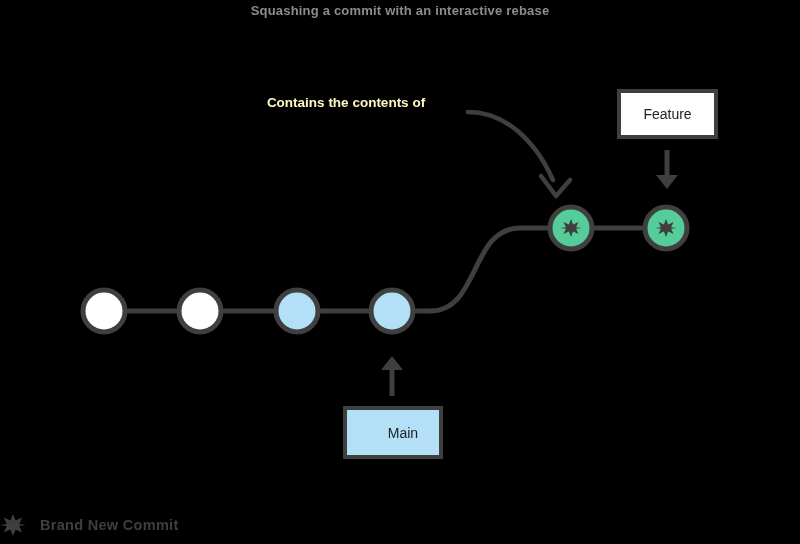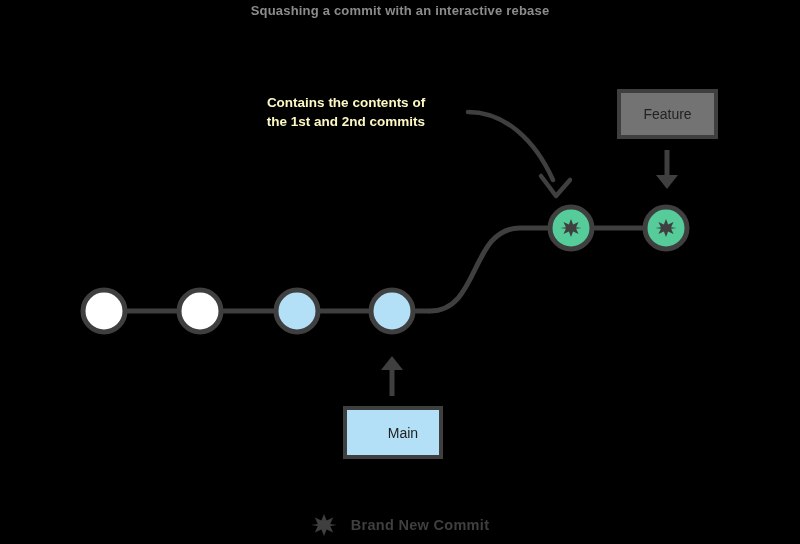--- a/index.html
+++ b/index.html
@@ -55,38 +55,37 @@
     align-items: center;
     justify-content: center;
     font-size: 14px;
     color: #222222;
   }
   #label-feature {
     left: 617px;
     top: 89px;
     width: 101px;
     height: 50px;
-    background: #737373;
+    background: #ffffff;
   }
   #label-main {
     left: 343px;
     top: 406px;
     width: 100px;
     height: 53px;
     background: #b3e0f7;
     padding-left: 20px;
   }
   .legend {
     position: absolute;
     left: 0;
     top: 512px;
     width: 800px;
     display: flex;
     align-items: center;
-    justify-content: center;
     gap: 14px;
   }
   .legend-label {
     font-size: 14.5px;
     font-weight: bold;
     color: #3f3f3f;
     letter-spacing: 0.3px;
   }
   .legend-icon { display: block; }
 </style>
@@ -130,21 +129,20 @@
 
     <line x1="667" y1="150" x2="667" y2="182" stroke="#3f3f3f" stroke-width="5"></line>
     <path d="M 656,175 L 667,189 L 678,175 Z" fill="#3f3f3f"></path>
 
     <line x1="392" y1="396" x2="392" y2="363" stroke="#3f3f3f" stroke-width="5"></line>
     <path d="M 381,370 L 392,356 L 403,370 Z" fill="#3f3f3f"></path>
   </svg>
 
   <div class="annotation">
     <div>Contains the contents of</div>
-    <div>the 1st and 2nd commits</div>
   </div>
 
   <div class="branch-label" id="label-feature">
     <span>Feature</span>
   </div>
 
   <div class="branch-label" id="label-main">
     <span>Main</span>
   </div>
 

